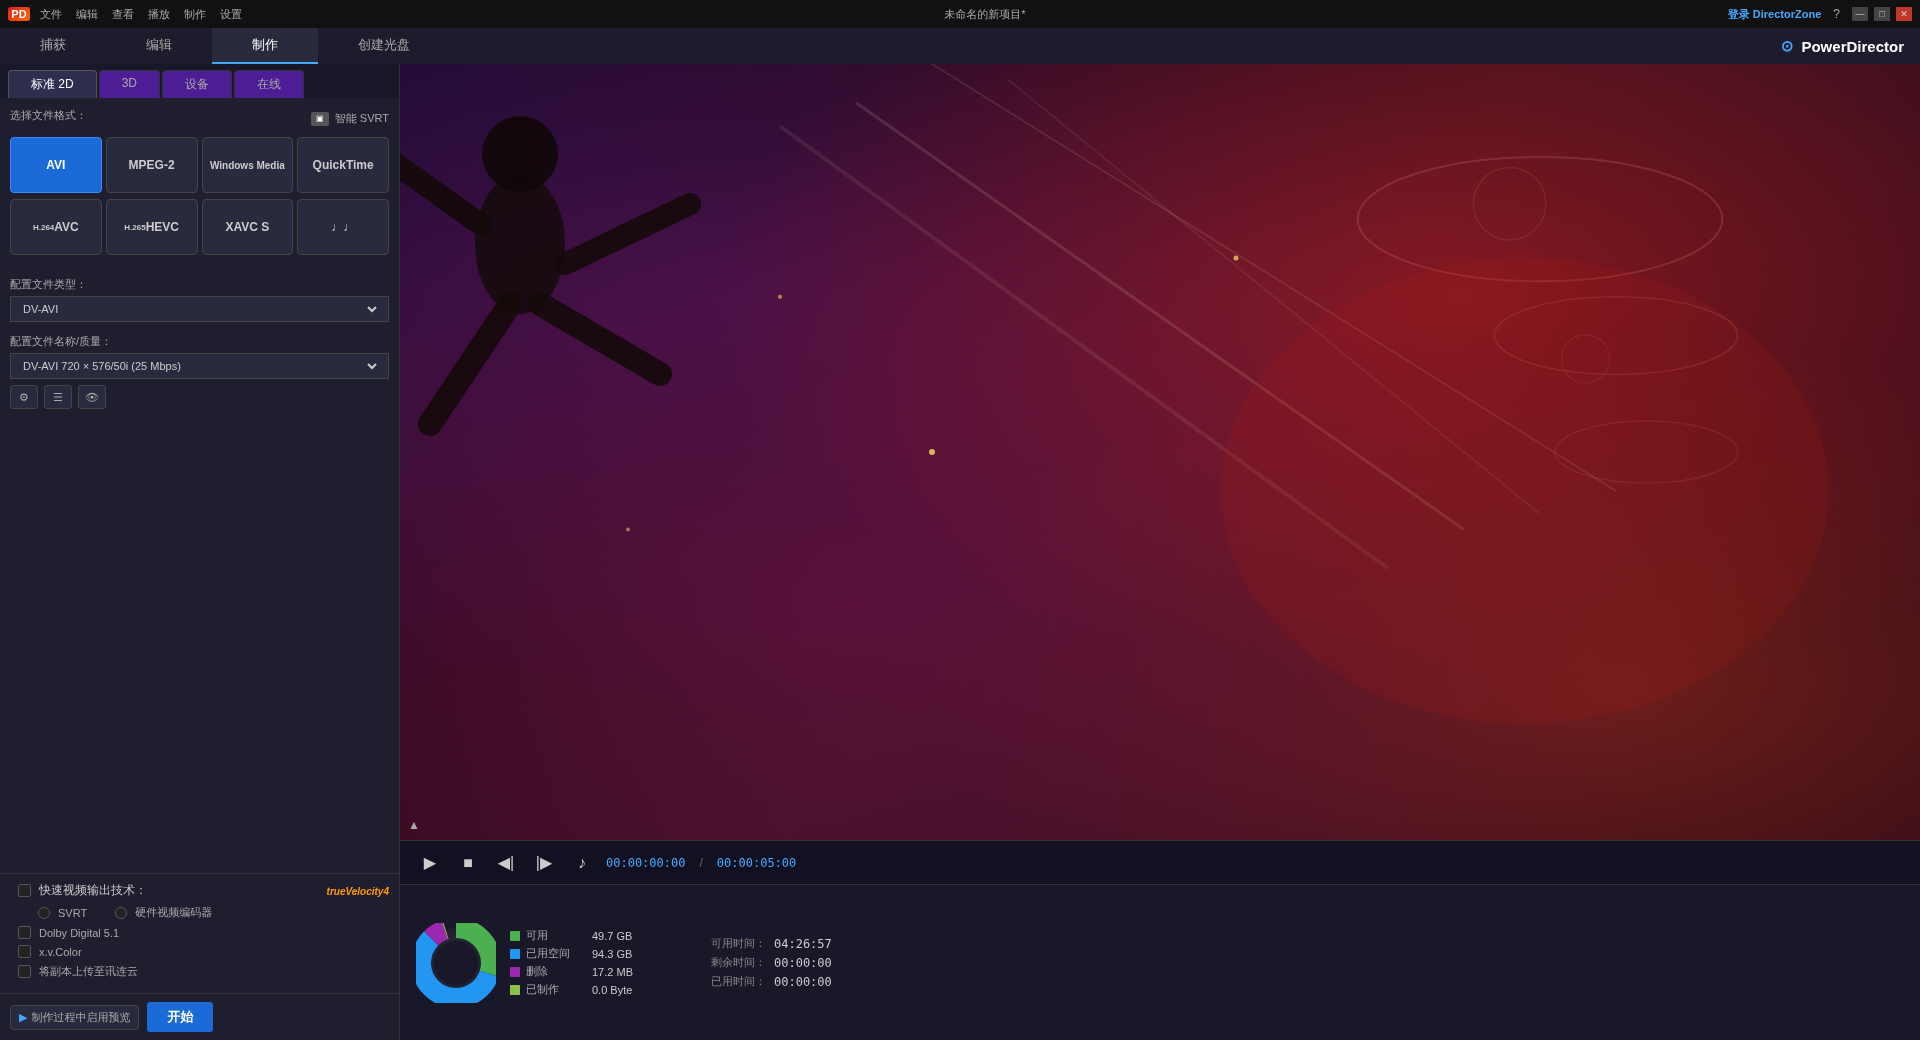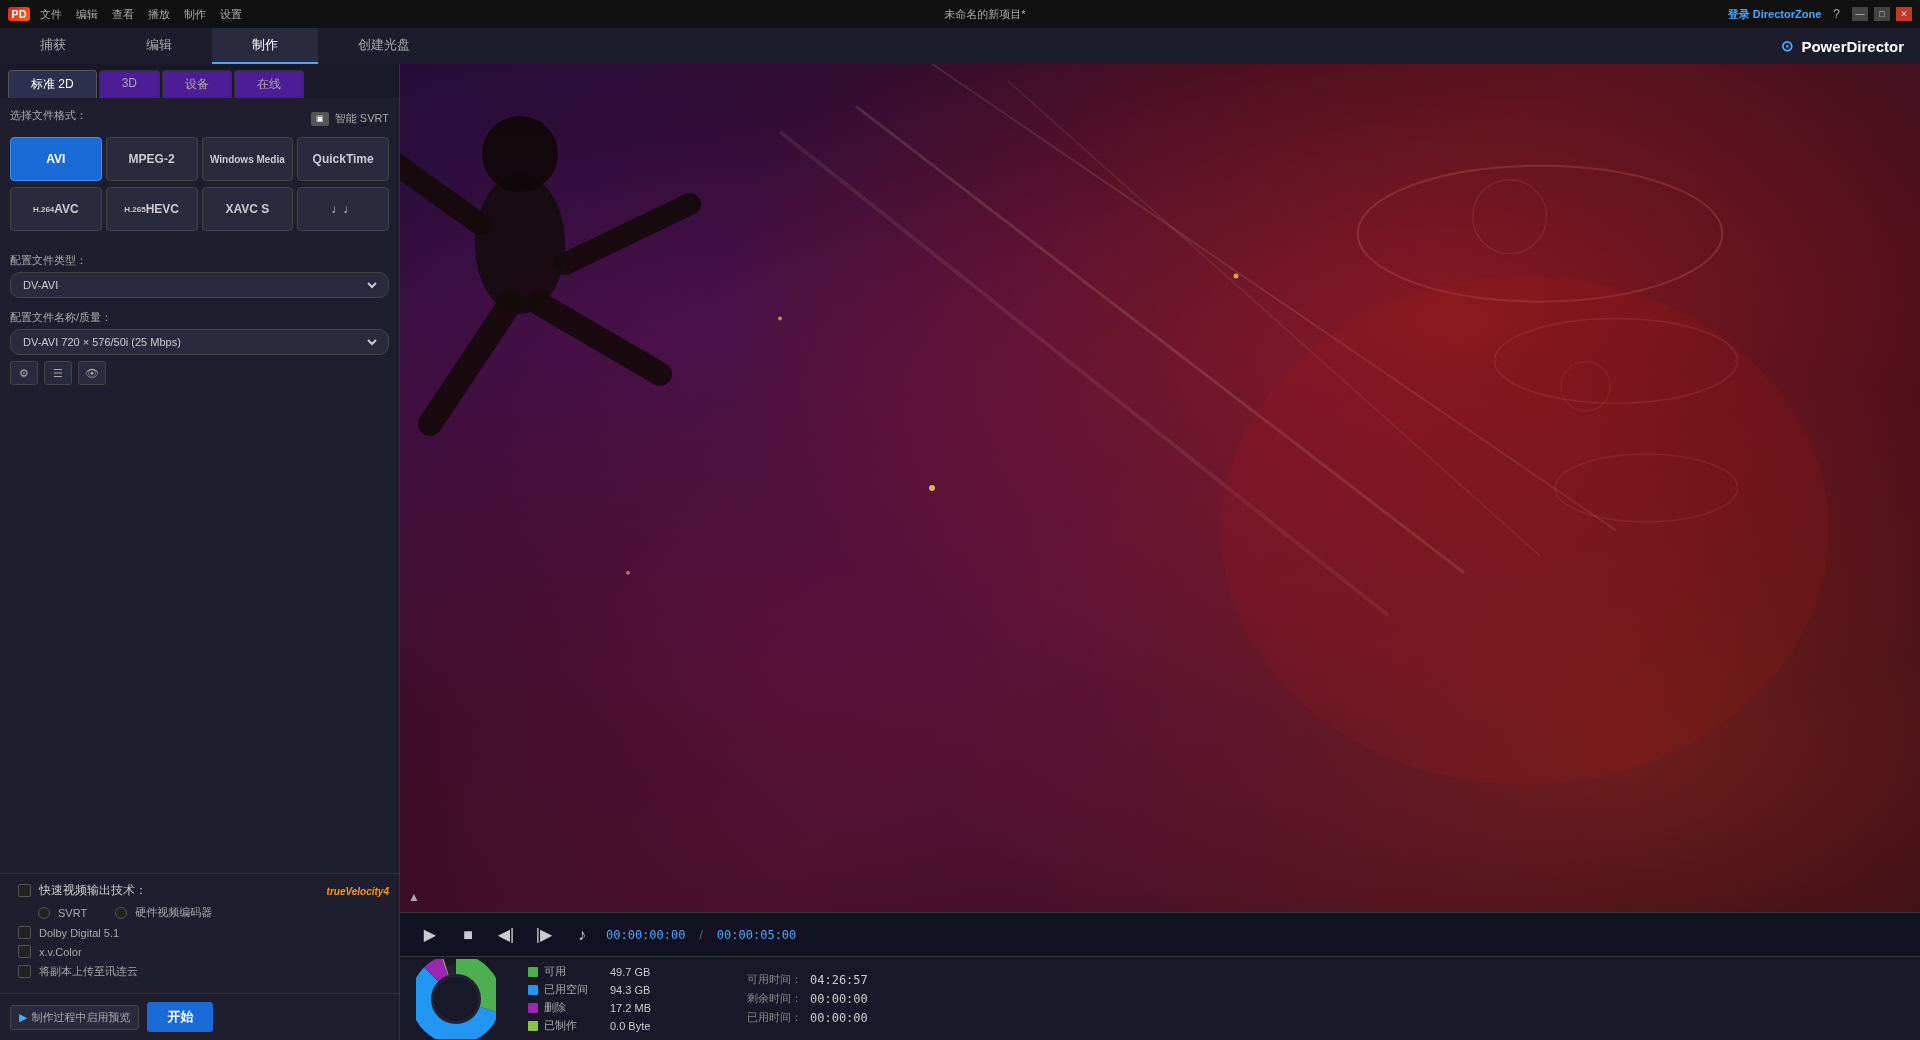--- a/index.html
+++ b/index.html
@@ -186,21 +186,21 @@
       font-size: 8px;
       color: #fff;
     }
     .format-buttons {
       display: grid;
       grid-template-columns: 1fr 1fr 1fr 1fr;
       gap: 4px;
       margin-bottom: 6px;
     }
     .format-btn {
-      height: 44px;
+      height: 56px;
       background: #2a2a3e;
       border: 1px solid #444;
       border-radius: 4px;
       color: #ccc;
       font-size: 12px;
       cursor: pointer;
       display: flex;
       align-items: center;
       justify-content: center;
       font-weight: bold;
@@ -221,21 +221,21 @@
     .config-label {
       color: #aaa;
       font-size: 11px;
       margin-bottom: 4px;
     }
     .config-select {
       width: 100%;
       height: 26px;
       background: #2a2a3e;
       border: 1px solid #444;
-      border-radius: 10px;
+      border-radius: 0;
       color: #ccc;
       font-size: 11px;
       padding: 0 8px;
       cursor: pointer;
       display: flex;
       align-items: center;
       justify-content: flex-start;
     }
     .config-select select {
       width: 100%;
@@ -455,26 +455,26 @@
       border: 1px solid #444;
       border-radius: 3px;
       color: #aaa;
       font-size: 11px;
       padding: 3px 8px;
       cursor: pointer;
     }
 
     
     .disk-info {
-      height: 84px;
+      height: 156px;
       background: #181828;
       display: flex;
       align-items: center;
       padding: 0 16px;
-      gap: 32px;
+      gap: 14px;
       border-top: 1px solid #333;
     }
     .disk-chart {
       width: 80px;
       height: 80px;
       flex-shrink: 0;
     }
     .disk-legend {
       display: flex;
       flex-direction: column;

